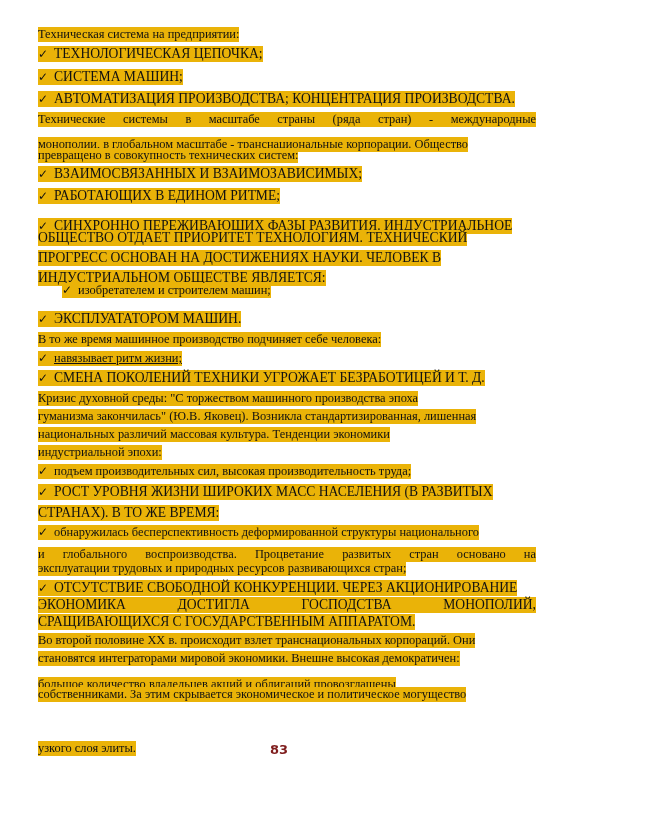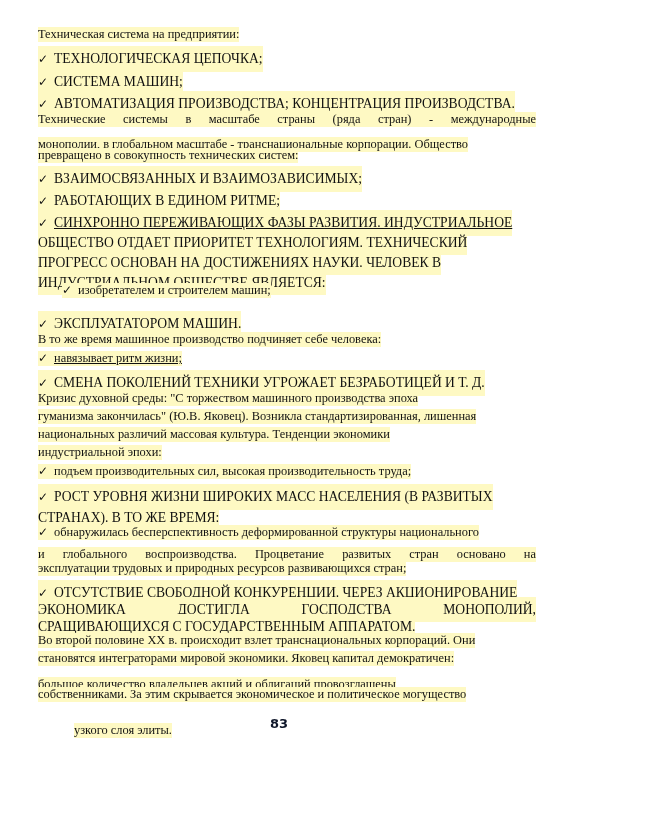--- a/index.html
+++ b/index.html
@@ -20,62 +20,62 @@
       left: 38px;
       top: 27px;
       width: 498px;
     }
     .line {
       position: absolute;
       left: 0;
       white-space: nowrap;
       font-size: 12.4px;
       line-height: 15px;
-      background: #fef9c3;
+      background: #eab308;
     }
     .line.caps {
       font-size: 13.6px;
-      line-height: 25px;
+      line-height: 16px;
     }
     .line.just {
       width: 498px;
       text-align: justify;
       text-align-last: justify;
       white-space: normal;
     }
     .check {
       display: inline-block;
       width: 16px;
       font-family: "DejaVu Sans", sans-serif;
       font-size: 12px;
     }
     .page-number {
       position: absolute;
       left: 270px;
-      top: 716px;
+      top: 742px;
       font-family: "DejaVu Sans", sans-serif;
       font-weight: bold;
       font-size: 13px;
-      color: #0f172a;
+      color: #7f1d1d;
     }
   </style>
 </head>
 <body>
 
 <div class="page" id="page">
     <div class="line" style="top: 0px;"><span>Техническая система на предприятии:</span></div>
     <div class="line caps" style="top: 19px;"><span class="check">✓</span><span>ТЕХНОЛОГИЧЕСКАЯ ЦЕПОЧКА;</span></div>
     <div class="line caps" style="top: 42px;"><span class="check">✓</span><span>СИСТЕМА МАШИН;</span></div>
     <div class="line caps" style="top: 64px;"><span class="check">✓</span><span>АВТОМАТИЗАЦИЯ ПРОИЗВОДСТВА; КОНЦЕНТРАЦИЯ ПРОИЗВОДСТВА.</span></div>
     <div class="line just" style="top: 85px;"><span>Технические системы в масштабе страны (ряда стран) - международные</span></div>
     <div class="line" style="top: 110px;"><span>монополии, в глобальном масштабе - транснациональные корпорации. Общество</span></div>
     <div class="line" style="top: 121px;"><span>превращено в совокупность технических систем:</span></div>
     <div class="line caps" style="top: 139px;"><span class="check">✓</span><span>ВЗАИМОСВЯЗАННЫХ И ВЗАИМОЗАВИСИМЫХ;</span></div>
     <div class="line caps" style="top: 161px;"><span class="check">✓</span><span>РАБОТАЮЩИХ В ЕДИНОМ РИТМЕ;</span></div>
-    <div class="line caps" style="top: 183px; text-decoration: underline;"><span class="check">✓</span><span>СИНХРОННО ПЕРЕЖИВАЮЩИХ ФАЗЫ РАЗВИТИЯ. ИНДУСТРИАЛЬНОЕ</span></div>
+    <div class="line caps" style="top: 191px;"><span class="check">✓</span><span>СИНХРОННО ПЕРЕЖИВАЮЩИХ ФАЗЫ РАЗВИТИЯ. ИНДУСТРИАЛЬНОЕ</span></div>
     <div class="line caps" style="top: 203px;"><span>ОБЩЕСТВО ОТДАЕТ ПРИОРИТЕТ ТЕХНОЛОГИЯМ. ТЕХНИЧЕСКИЙ</span></div>
     <div class="line caps" style="top: 223px;"><span>ПРОГРЕСС ОСНОВАН НА ДОСТИЖЕНИЯХ НАУКИ. ЧЕЛОВЕК В</span></div>
     <div class="line caps" style="top: 243px;"><span>ИНДУСТРИАЛЬНОМ ОБЩЕСТВЕ ЯВЛЯЕТСЯ:</span></div>
     <div class="line" style="top: 256px; margin-left: 24px;"><span class="check">✓</span><span>изобретателем и строителем машин;</span></div>
     <div class="line caps" style="top: 284px;"><span class="check">✓</span><span>ЭКСПЛУАТАТОРОМ МАШИН.</span></div>
     <div class="line" style="top: 305px;"><span>В то же время машинное производство подчиняет себе человека:</span></div>
     <div class="line" style="top: 324px; text-decoration: underline;"><span class="check">✓</span><span>навязывает ритм жизни;</span></div>
     <div class="line caps" style="top: 343px;"><span class="check">✓</span><span>СМЕНА ПОКОЛЕНИЙ ТЕХНИКИ УГРОЖАЕТ БЕЗРАБОТИЦЕЙ И Т. Д.</span></div>
     <div class="line" style="top: 364px;"><span>Кризис духовной среды: "С торжеством машинного производства эпоха</span></div>
     <div class="line" style="top: 382px;"><span>гуманизма закончилась" (Ю.В. Яковец). Возникла стандартизированная, лишенная</span></div>
@@ -84,19 +84,19 @@
     <div class="line" style="top: 437px;"><span class="check">✓</span><span>подъем производительных сил, высокая производительность труда;</span></div>
     <div class="line caps" style="top: 457px;"><span class="check">✓</span><span>РОСТ УРОВНЯ ЖИЗНИ ШИРОКИХ МАСС НАСЕЛЕНИЯ (В РАЗВИТЫХ</span></div>
     <div class="line caps" style="top: 478px;"><span>СТРАНАХ). В ТО ЖЕ ВРЕМЯ:</span></div>
     <div class="line" style="top: 498px;"><span class="check">✓</span><span>обнаружилась бесперспективность деформированной структуры национального</span></div>
     <div class="line just" style="top: 520px;"><span>и глобального воспроизводства. Процветание развитых стран основано на</span></div>
     <div class="line" style="top: 534px;"><span>эксплуатации трудовых и природных ресурсов развивающихся стран;</span></div>
     <div class="line caps" style="top: 553px;"><span class="check">✓</span><span>ОТСУТСТВИЕ СВОБОДНОЙ КОНКУРЕНЦИИ. ЧЕРЕЗ АКЦИОНИРОВАНИЕ</span></div>
     <div class="line caps just" style="top: 570px;"><span>ЭКОНОМИКА ДОСТИГЛА ГОСПОДСТВА МОНОПОЛИЙ,</span></div>
     <div class="line caps" style="top: 587px;"><span>СРАЩИВАЮЩИХСЯ С ГОСУДАРСТВЕННЫМ АППАРАТОМ.</span></div>
     <div class="line" style="top: 606px;"><span>Во второй половине XX в. происходит взлет транснациональных корпораций. Они</span></div>
-    <div class="line" style="top: 624px;"><span>становятся интеграторами мировой экономики. Яковец капитал демократичен:</span></div>
+    <div class="line" style="top: 624px;"><span>становятся интеграторами мировой экономики. Внешне высокая демократичен:</span></div>
     <div class="line" style="top: 642px; margin-top: 8px;"><span>большое количество владельцев акций и облигаций провозглашены</span></div>
     <div class="line" style="top: 660px;"><span>собственниками. За этим скрывается экономическое и политическое могущество</span></div>
-    <div class="line" style="top: 696px; margin-left: 36px;"><span>узкого слоя элиты.</span></div>
+    <div class="line" style="top: 714px;"><span>узкого слоя элиты.</span></div>
   </div>
 
 <div class="page-number">83</div>
 
 </body></html>

